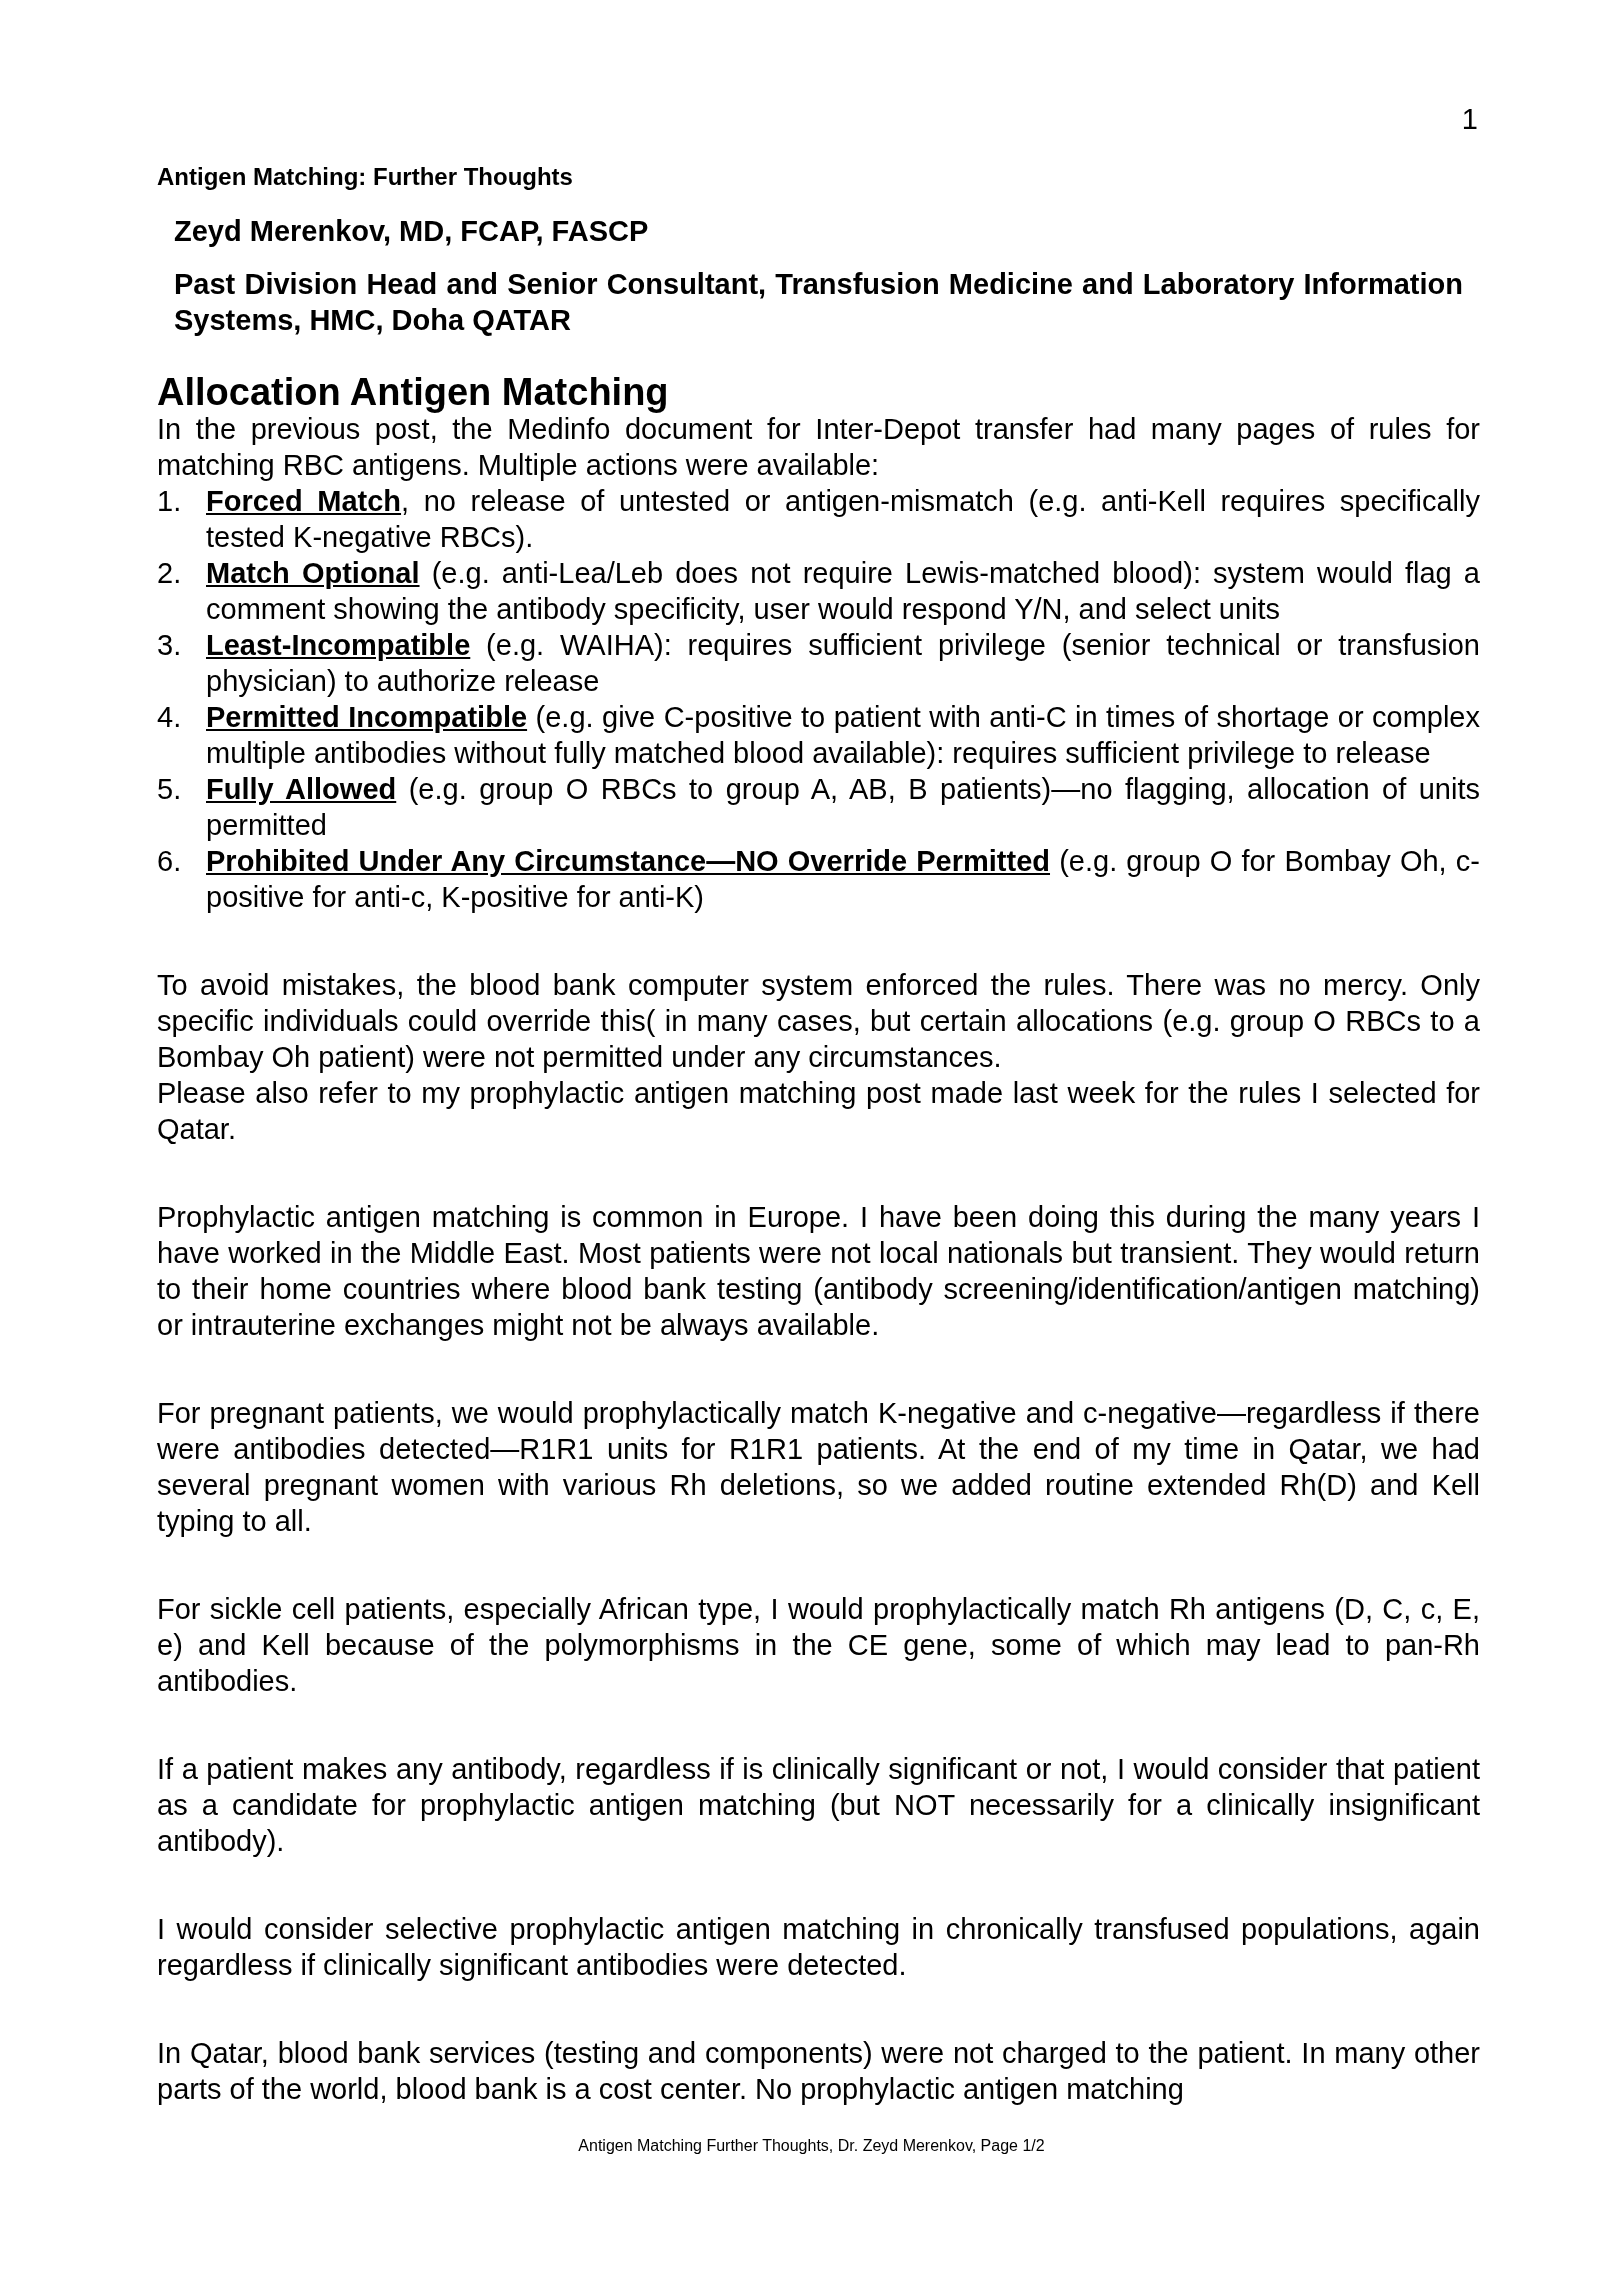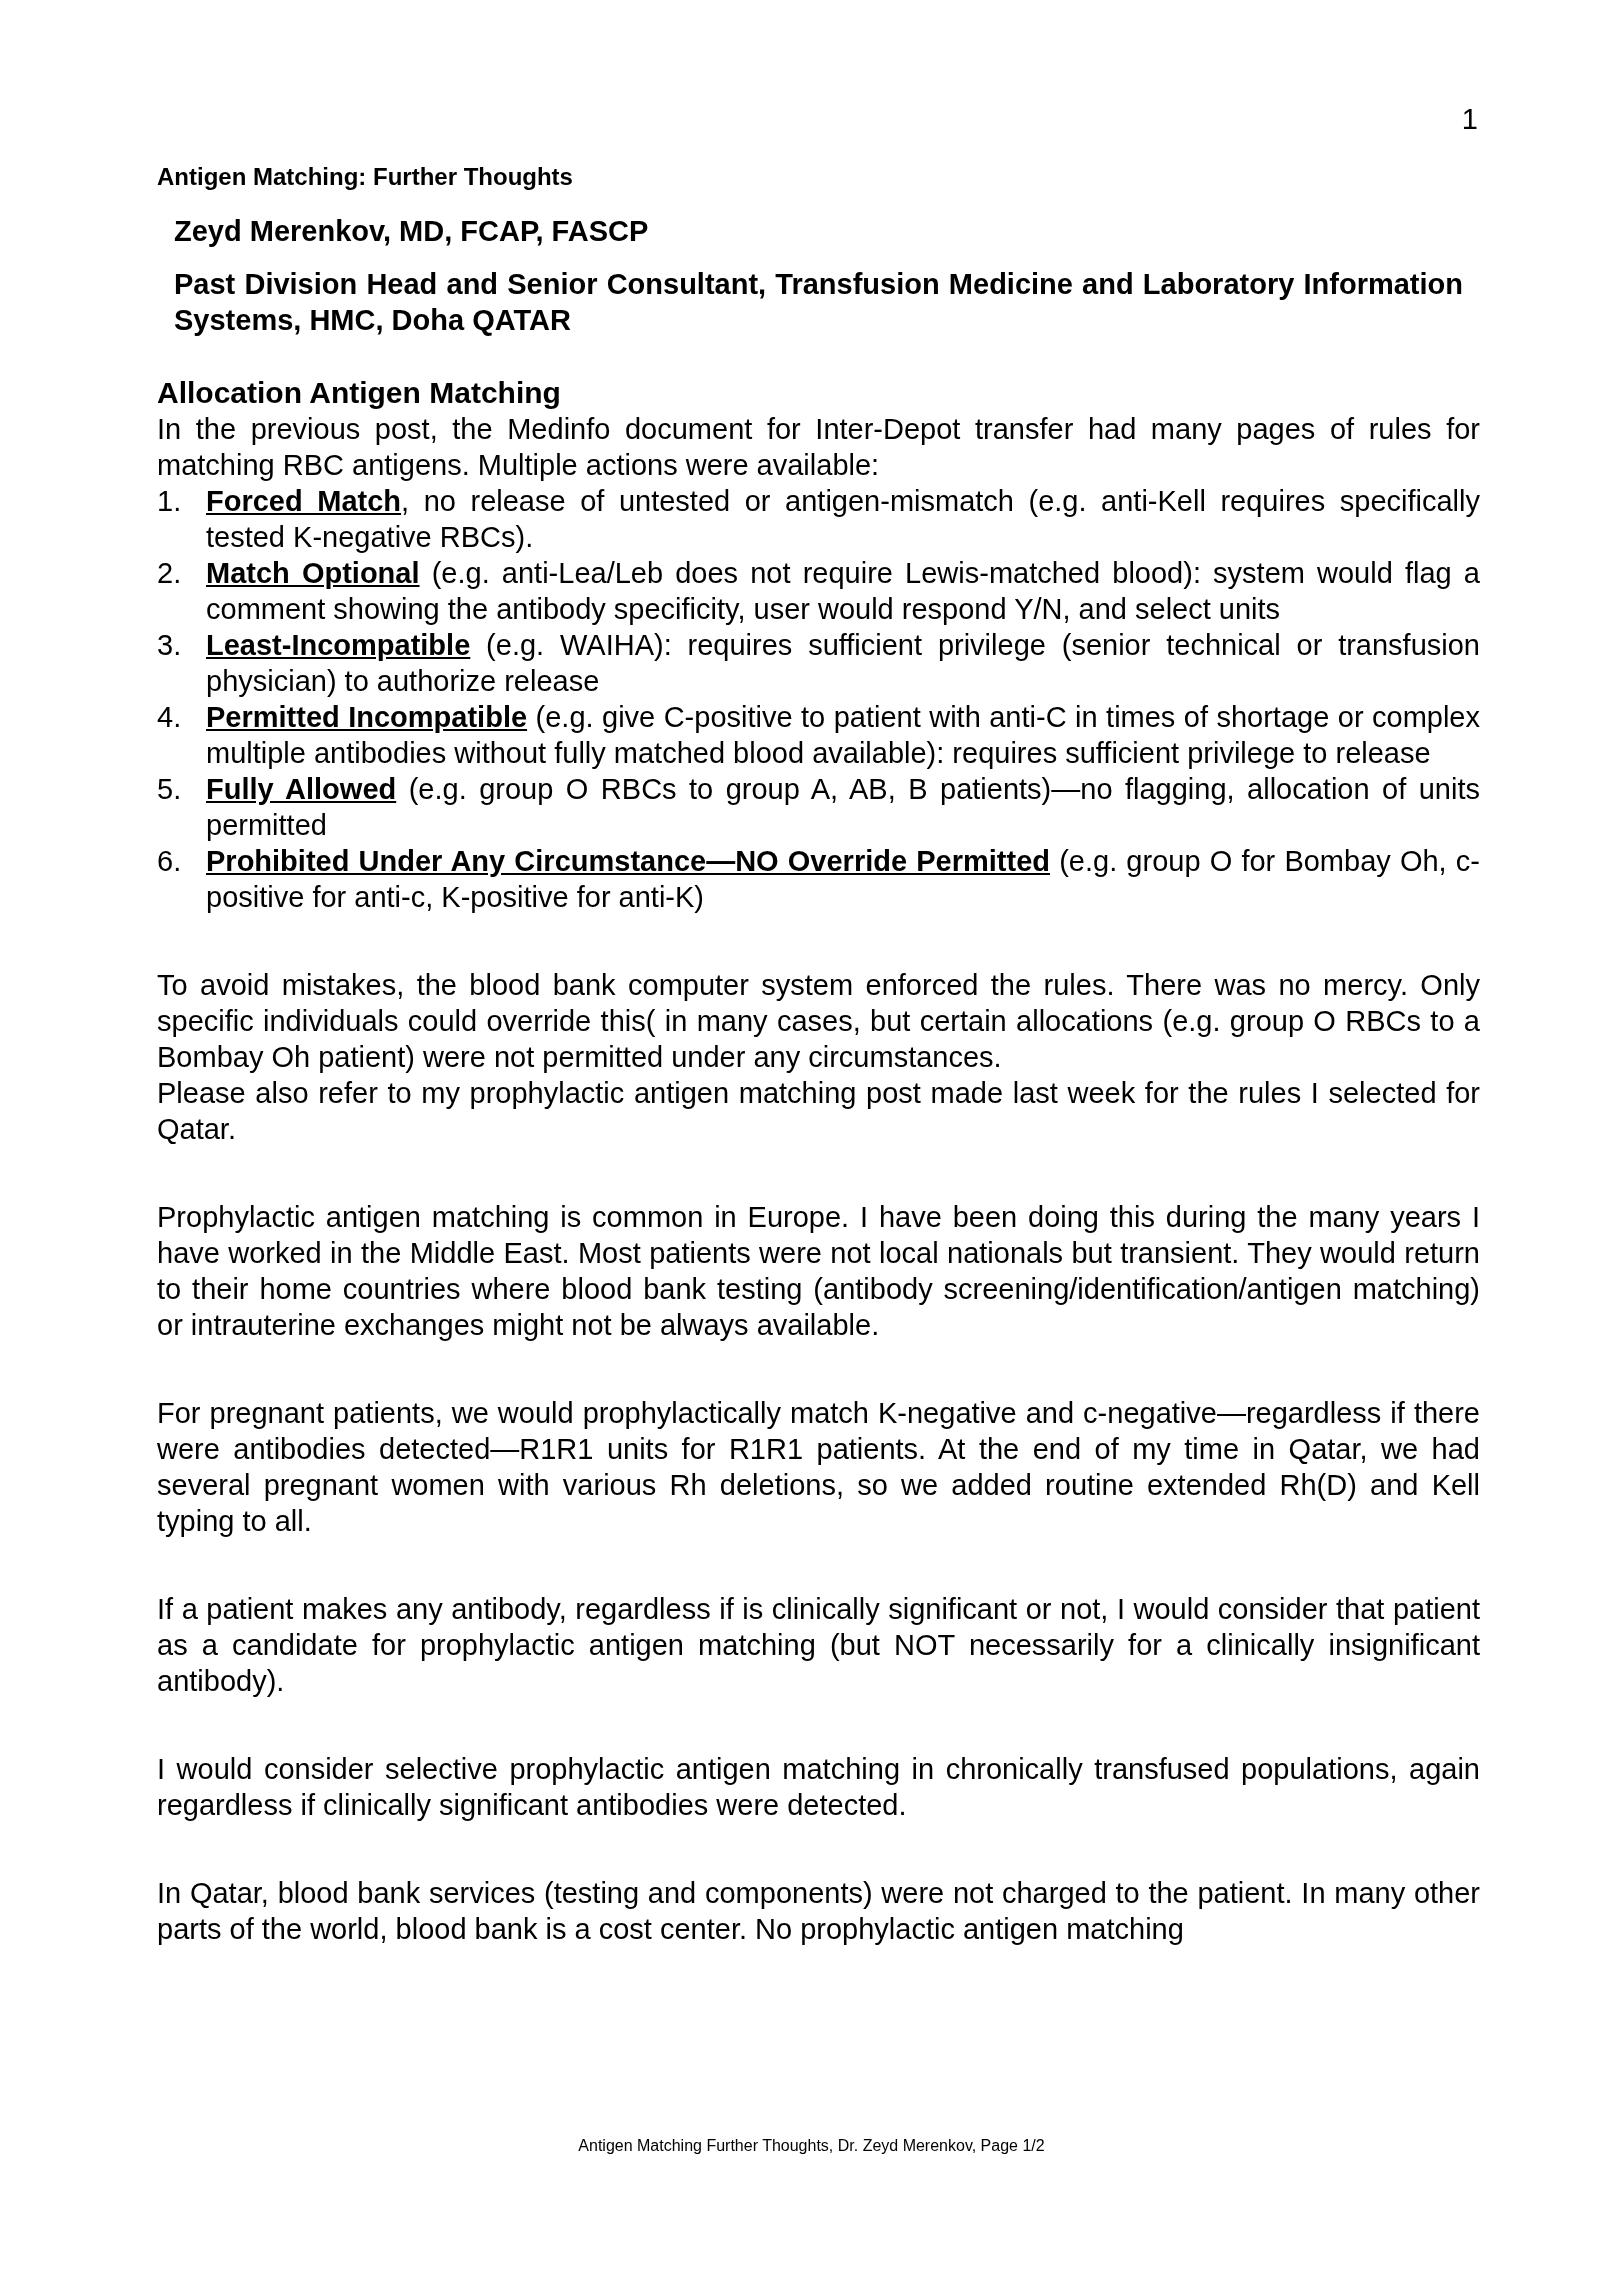--- a/index.html
+++ b/index.html
@@ -11,21 +11,21 @@
       position: absolute; top: 105px; right: 145px;
       font-size: 29px; line-height: 1;
     }
     .content {
       position: absolute; left: 157px; top: 157px; width: 1323px;
       font-size: 29px; line-height: 36px;
     }
     .doc-title { font-weight: bold; font-size: 24px; line-height: 39px; margin: 0; }
     .author, .affiliation { font-weight: bold; margin: 17px; text-align: justify; text-align-last: left; }
     .affiliation { text-align-last: left; }
-    .section-heading { font-weight: bold; font-size: 30px; margin: 36px 0 0 0; line-height: 37px; }
+    .section-heading { font-weight: bold; font-size: 38px; margin: 36px 0 0 0; line-height: 37px; }
     p { margin: 0; text-align: justify; }
     p.gap { margin-top: 52px; }
     ol.rules { margin: 0; padding: 0; list-style: none; }
     ol.rules li { position: relative; padding-left: 49px; text-align: justify; }
     ol.rules li .num { position: absolute; left: 0; top: 0; }
     .bold { font-weight: bold; text-decoration: underline; }
     .footer {
       position: absolute; left: 0; right: 0; top: 2138px; text-align: center;
       font-size: 16px; line-height: 1;
     }
@@ -62,19 +62,20 @@
     <li>
       <span class="num">6.</span><span class="bold">Prohibited Under Any Circumstance—NO Override Permitted</span><span> (e.g. group O for Bombay Oh, c-positive for anti-c, K-positive for anti-K)</span>
     </li>
   </ol>
 
   <p class="gap">To avoid mistakes, the blood bank computer system enforced the rules.  There was no mercy. Only specific individuals could override this( in many cases, but certain allocations (e.g. group O RBCs to a Bombay Oh patient) were not permitted under any circumstances.</p>
 
   <p>Please also refer to my prophylactic antigen matching post made last week for the rules I selected for Qatar.</p>
   <p class="gap">Prophylactic antigen matching is common in Europe.  I have been doing this during the many years I have worked in the Middle East.  Most patients were not local nationals but transient. They would return to their home countries where blood bank testing (antibody screening/identification/antigen matching) or intrauterine exchanges might not be always available.</p>
   <p class="gap">For pregnant patients, we would prophylactically match K-negative and c-negative—regardless if there were antibodies detected—R1R1 units for R1R1 patients.  At the end of my time in Qatar, we had several pregnant women with various Rh deletions, so we added routine extended Rh(D) and Kell typing to all.</p>
+  <p class="gap">For sickle cell patients, especially African type, I would prophylactically match Rh antigens (D, C, c, E, e) and Kell because of the polymorphisms in the CE gene, some of which may lead to pan-Rh antibodies.</p>
   <p class="gap">If a patient makes any antibody, regardless if is clinically significant or not, I would consider that patient as a candidate for prophylactic antigen matching (but NOT necessarily for a clinically insignificant antibody).</p>
   <p class="gap">I would consider selective prophylactic antigen matching in chronically transfused populations, again regardless if clinically significant antibodies were detected.</p>
   <p class="gap">In Qatar, blood bank services (testing and components) were not charged to the patient.  In many other parts of the world, blood bank is a cost center.  No prophylactic antigen matching</p>
 </div>
 
 <div class="footer">Antigen Matching Further Thoughts, Dr. Zeyd Merenkov, Page 1/2</div>
 
 
 </body></html>

